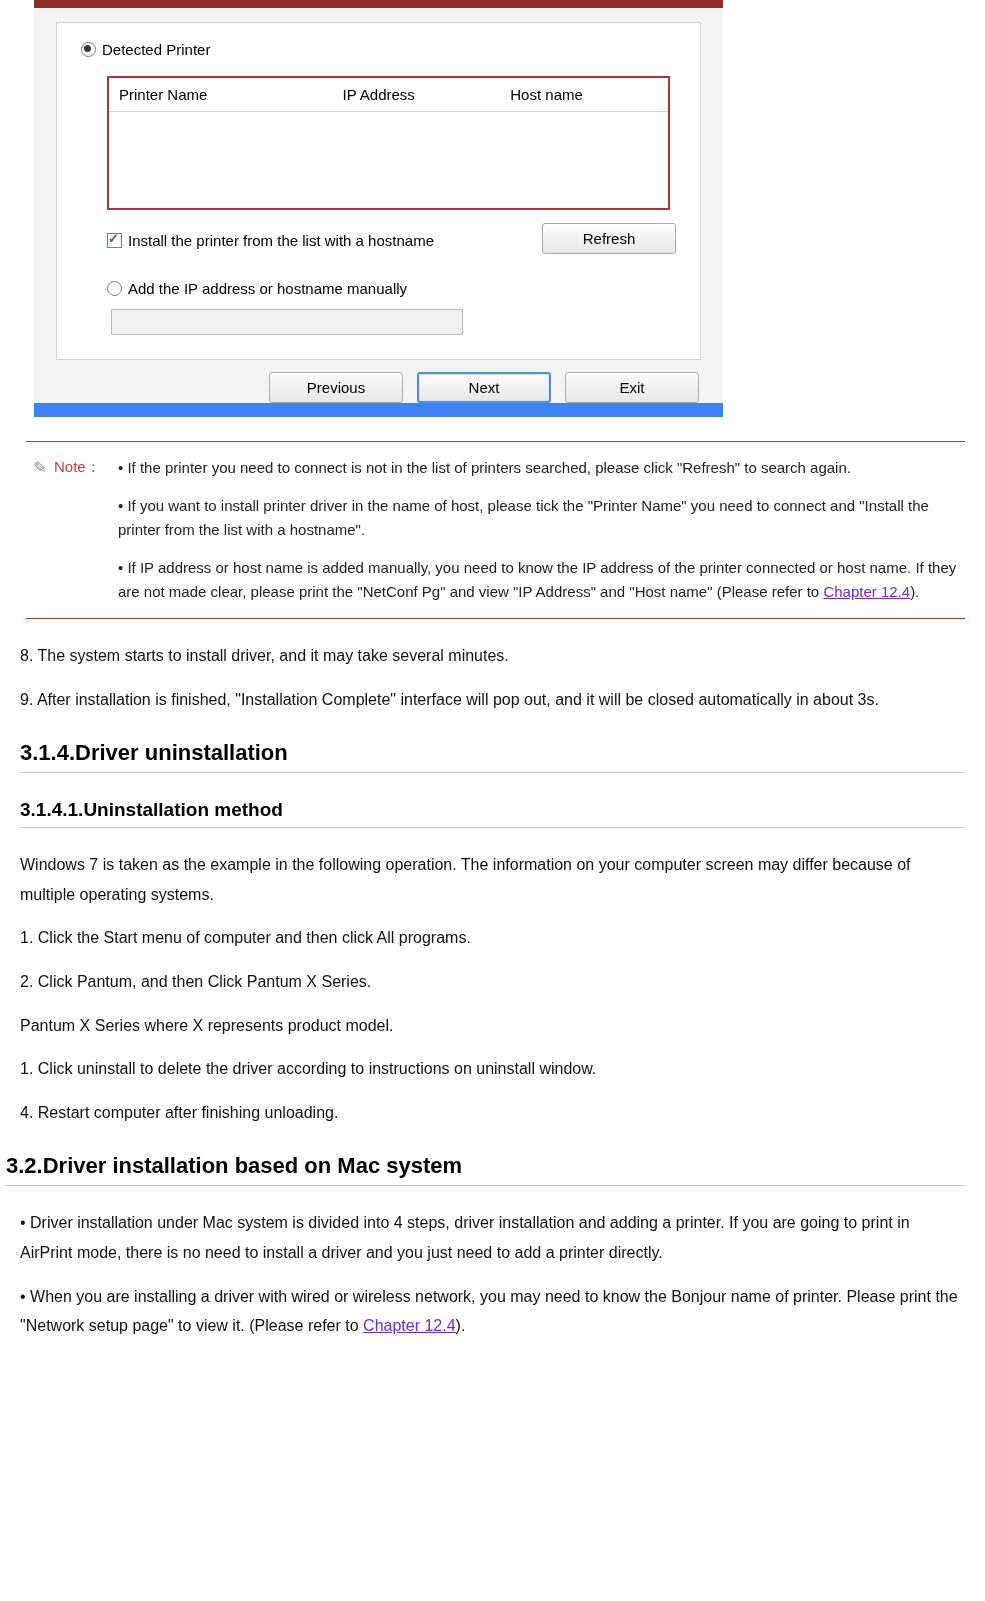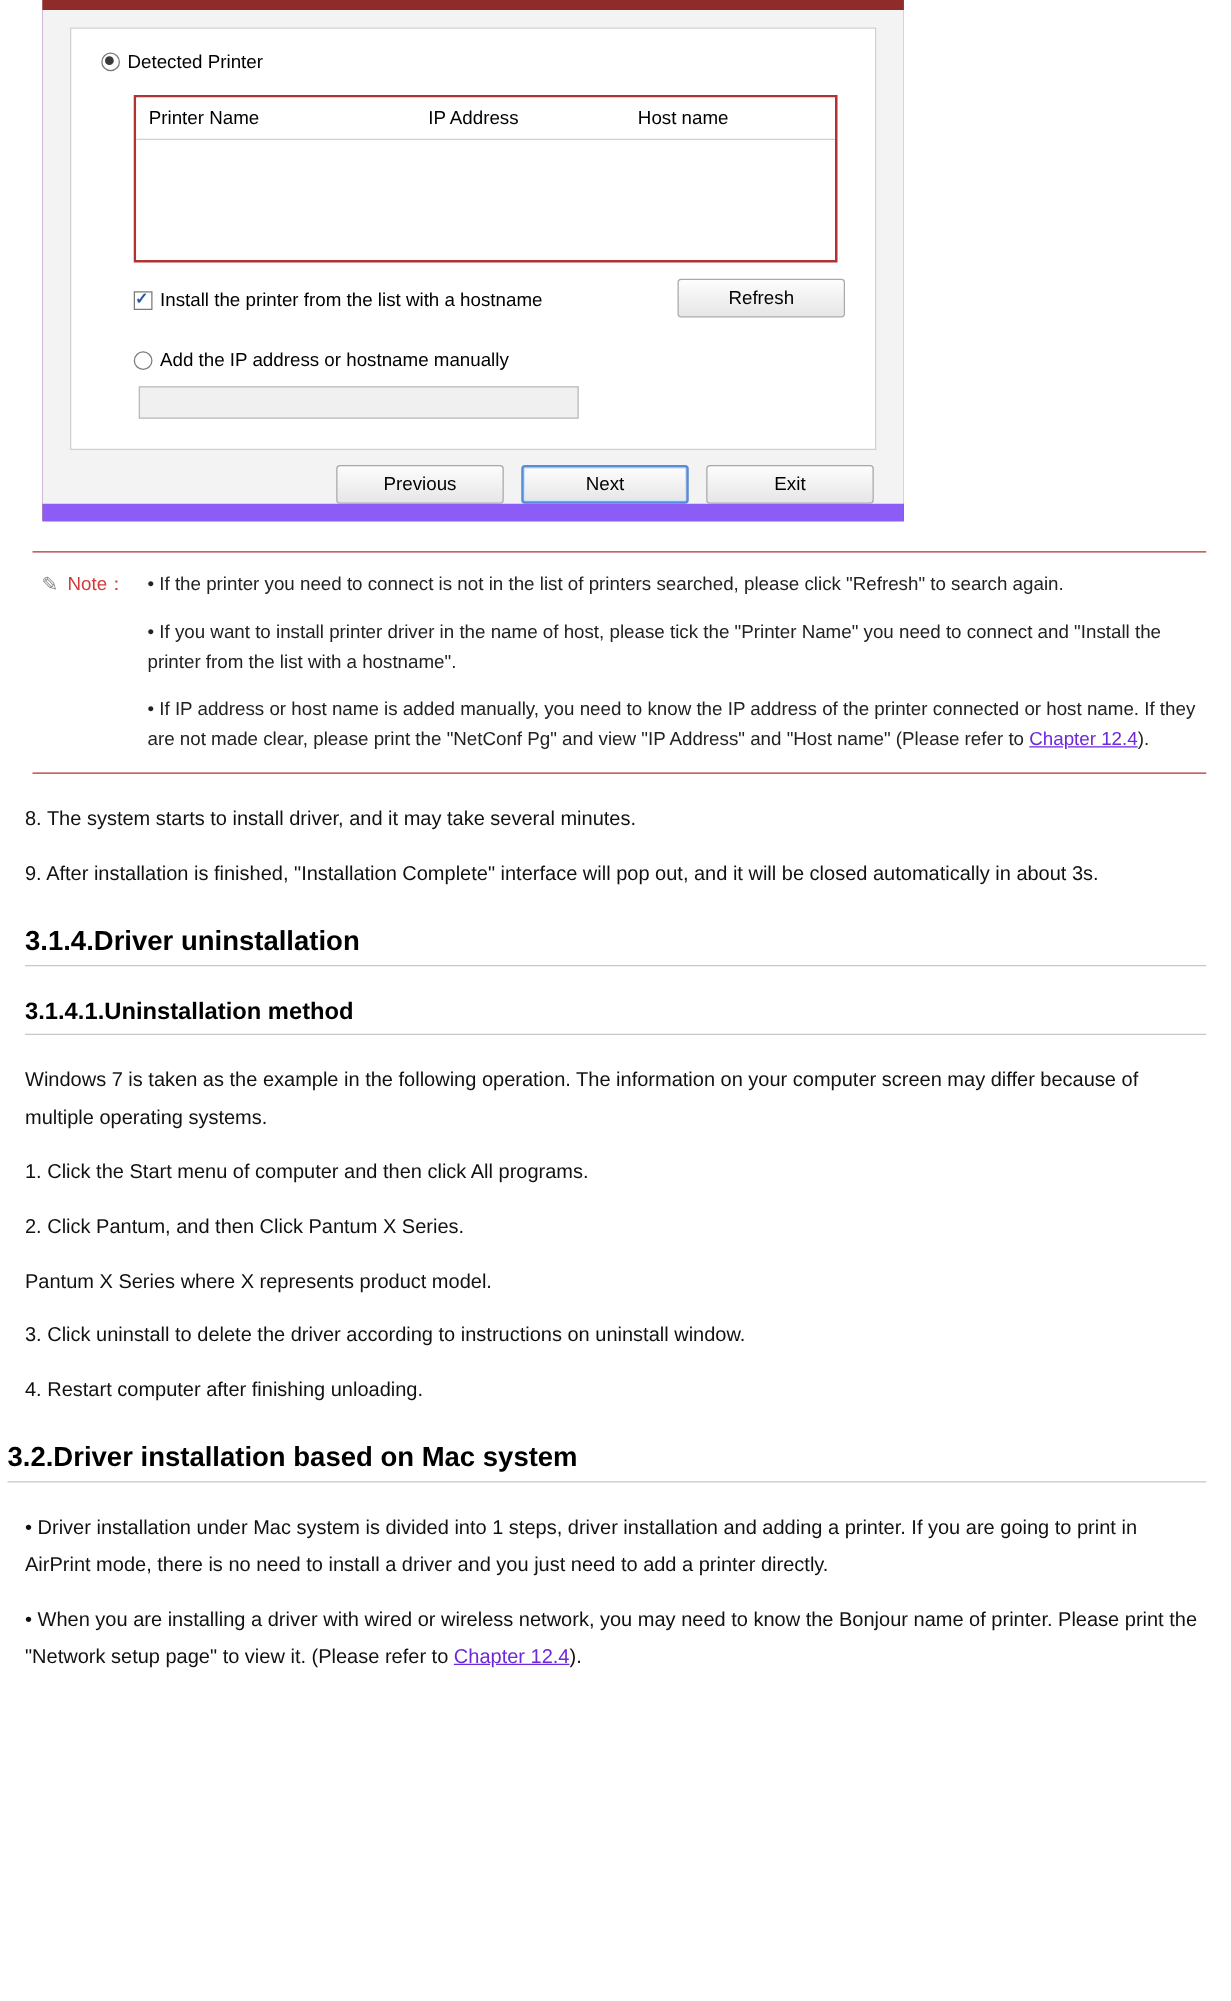--- a/index.html
+++ b/index.html
@@ -2,21 +2,21 @@
 <html><head>
 <meta charset="utf-8">
 <style>
   html, body { margin:0; padding:0; background:#fff; }
   body { font-family: Arial, Helvetica, sans-serif; color:#000; width:985px; }
   .page { padding: 0 20px 20px 20px; }
 
   
   .dialog-wrap { position:relative; margin:0 0 20px 14px; }
   .dialog-outer { width:689px; background:#8f2b2b; padding:0 0 0 0; }
-  .dialog-body { background:#8b5cf6; margin:0 0 0 0; padding:0px 0px 14px 0; }
+  .dialog-body { background:#3b82f6; margin:0 0 0 0; padding:0px 0px 14px 0; }
   .dialog-inner { background:#f3f3f3; padding:14px 22px 0 22px; }
   .dialog-inner2 { background:#fff; border:1px solid #d0d0d0; padding:18px 24px 24px 24px; }
 
   .radio-row { display:flex; align-items:center; gap:6px; font-size:15px; margin-bottom:18px; }
   .radio { width:13px; height:13px; border:1px solid #7a7a7a; border-radius:50%; background:#fff; display:inline-block; position:relative; }
   .radio.checked::after { content:""; position:absolute; width:7px; height:7px; border-radius:50%; background:#3a3a3a; left:2px; top:2px; }
 
   .table-box { border:2px solid #b03232; margin-left:26px; margin-right:6px; }
   .table { width:100%; border-collapse:collapse; font-size:15px; }
   .table th { text-align:left; font-weight:400; padding:8px 10px; background:#fff; border-bottom:1px solid #d0d0d0; }
@@ -131,25 +131,25 @@
     <h2>3.1.4.Driver uninstallation</h2>
     <hr class="hr">
 
     <h3>3.1.4.1.Uninstallation method</h3>
     <hr class="hr">
 
     <p>Windows 7 is taken as the example in the following operation. The information on your computer screen may differ because of multiple operating systems.</p>
     <p>1. Click the Start menu of computer and then click All programs.</p>
     <p>2. Click Pantum, and then Click Pantum X Series.</p>
     <p>Pantum X Series where X represents product model.</p>
-    <p>3. Click uninstall to delete the driver according to instructions on uninstall window.</p>
+    <p>1. Click uninstall to delete the driver according to instructions on uninstall window.</p>
     <p>4. Restart computer after finishing unloading.</p>
 
     <h2 style="margin-left:-14px">3.2.Driver installation based on Mac system</h2>
     <hr class="hr" style="margin-left:-14px">
 
-    <p>• Driver installation under Mac system is divided into 1 steps, driver installation and adding a printer. If you are going to print in AirPrint mode, there is no need to install a driver and you just need to add a printer directly.</p>
+    <p>• Driver installation under Mac system is divided into 4 steps, driver installation and adding a printer. If you are going to print in AirPrint mode, there is no need to install a driver and you just need to add a printer directly.</p>
     <p>
       <span>• When you are installing a driver with wired or wireless network, you may need to know the Bonjour name of printer. Please print the "Network setup page" to view it. (Please refer to </span><a class="ref">Chapter 12.4</a><span>).</span>
     </p>
   </div>
 
 </div>
 
 </body></html>

